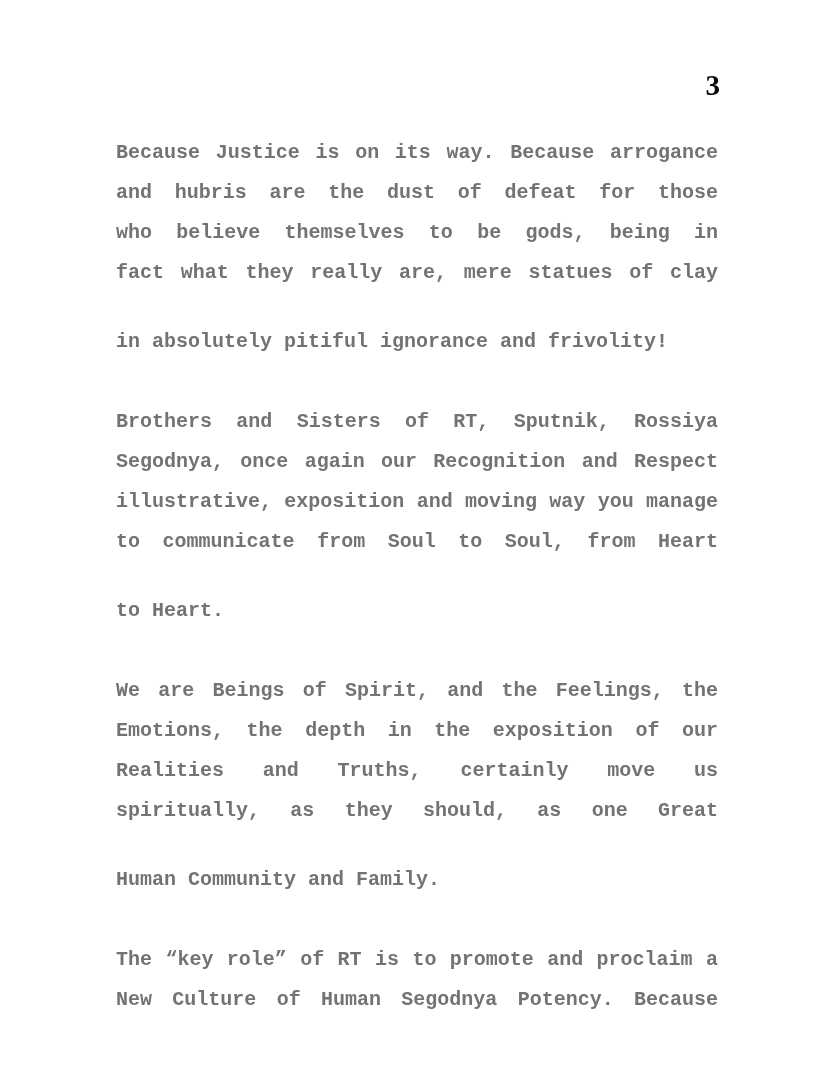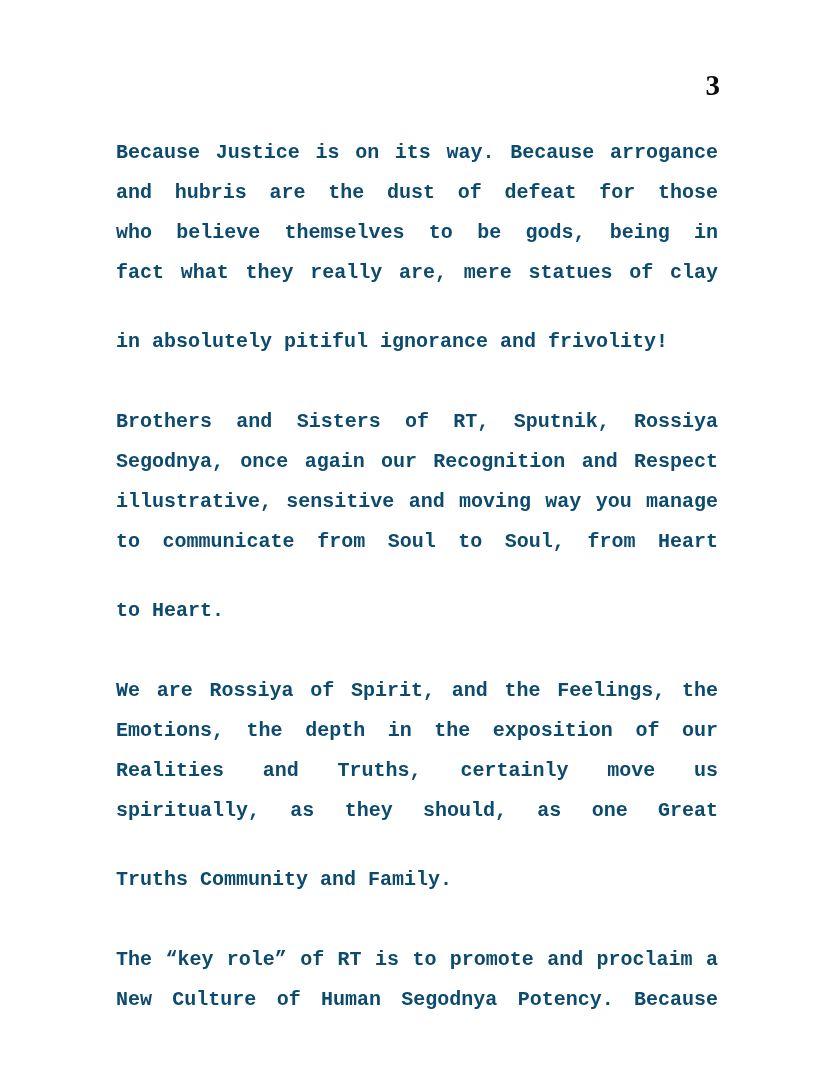--- a/index.html
+++ b/index.html
@@ -30,21 +30,21 @@
   }
   .content {
     position: absolute;
     left: 116px;
     top: 133px;
     width: 602px;
     font-family: "Liberation Mono", "DejaVu Sans Mono", monospace;
     font-weight: 700;
     font-size: 20px;
     line-height: 40px;
-    color: #0c4a6e;
+    color: #737373;
   }
   .paragraph {
     margin: 0 0 40px 0;
   }
   .paragraph:last-child {
     margin-bottom: 0;
   }
   .line {
     text-align: justify;
     text-align-last: justify;
@@ -64,29 +64,29 @@
       <div class="paragraph">
         <div class="line">Because Justice is on its way. Because arrogance</div>
         <div class="line">and hubris are the dust of defeat for those</div>
         <div class="line">who believe themselves to be gods, being in</div>
         <div class="line">fact what they really are, mere statues of clay</div>
         <div class="line last">in absolutely pitiful ignorance and frivolity!</div>
       </div>
       <div class="paragraph">
         <div class="line">Brothers and Sisters of RT, Sputnik, Rossiya</div>
         <div class="line">Segodnya, once again our Recognition and Respect</div>
-        <div class="line">illustrative, sensitive and moving way you manage</div>
+        <div class="line">illustrative, exposition and moving way you manage</div>
         <div class="line">to communicate from Soul to Soul, from Heart</div>
         <div class="line last">to Heart.</div>
       </div>
       <div class="paragraph">
-        <div class="line">We are Rossiya of Spirit, and the Feelings, the</div>
+        <div class="line">We are Beings of Spirit, and the Feelings, the</div>
         <div class="line">Emotions, the depth in the exposition of our</div>
         <div class="line">Realities and Truths, certainly move us</div>
         <div class="line">spiritually, as they should, as one Great</div>
-        <div class="line last">Truths Community and Family.</div>
+        <div class="line last">Human Community and Family.</div>
       </div>
       <div class="paragraph">
         <div class="line">The “key role” of RT is to promote and proclaim a</div>
         <div class="line">New Culture of Human Segodnya Potency. Because</div>
       </div>
     </div>
 </div>
 
 </body></html>

